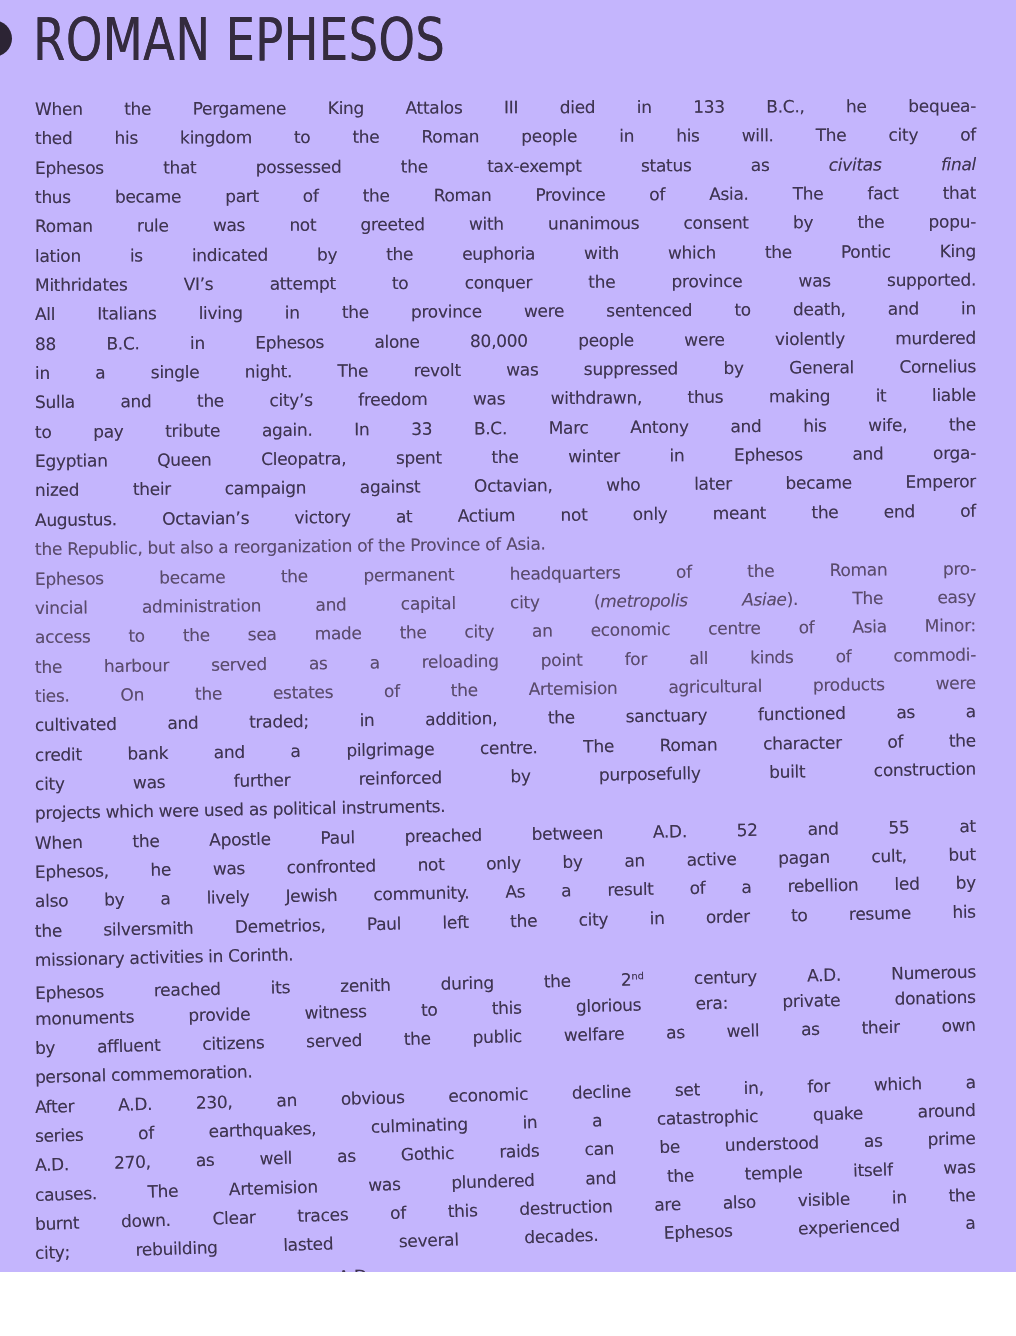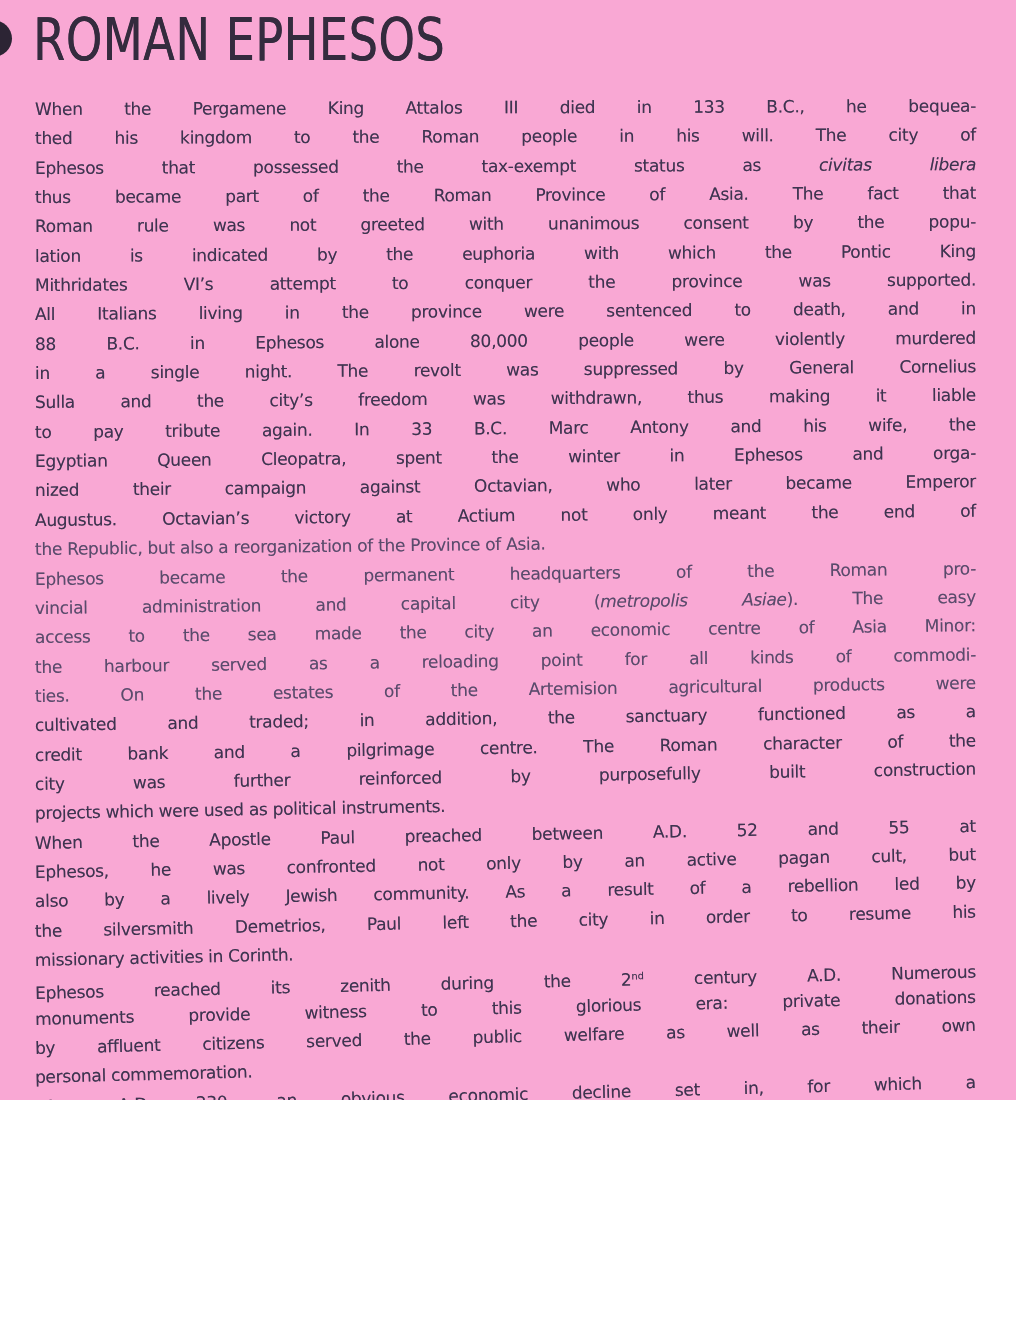--- a/index.html
+++ b/index.html
@@ -4,22 +4,22 @@
 <style>
   html, body { margin: 0; padding: 0; }
   body {
     width: 1016px; height: 1336px;
     background: #ffffff;
     font-family: "DejaVu Sans", sans-serif;
     overflow: hidden;
   }
   .page {
     position: relative;
-    width: 1016px; height: 1100px;
-    background: #f9a8d4;
+    width: 1016px; height: 1272px;
+    background: #c4b5fd;
     overflow: hidden;
   }
   .bullet {
     position: absolute;
     left: -26px; top: 20px;
     width: 38px; height: 37px;
     border-radius: 50%;
     background: #2c2434;
   }
   .title {
@@ -64,21 +64,21 @@
 <body>
 
 <div class="page">
   <span class="bullet"></span>
   <h1 class="title">ROMAN EPHESOS</h1>
 
   <div class="text-block">
 
     <div class="tline" style="transform: rotate(-0.2deg); transform-origin: 0px 50%;">When the Pergamene King Attalos III died in 133 B.C., he bequea-</div>
     <div class="tline" style="transform: rotate(-0.21862deg); transform-origin: 0px 50%;">thed his kingdom to the Roman people in his will. The city of</div>
-    <div class="tline" style="transform: rotate(-0.23848deg); transform-origin: 0px 50%;"><span>Ephesos that possessed the tax-exempt status as </span><span class="em">civitas libera</span></div>
+    <div class="tline" style="transform: rotate(-0.23848deg); transform-origin: 0px 50%;"><span>Ephesos that possessed the tax-exempt status as </span><span class="em">civitas final</span></div>
     <div class="tline" style="transform: rotate(-0.25958deg); transform-origin: 0px 50%;">thus became part of the Roman Province of Asia. The fact that</div>
     <div class="tline" style="transform: rotate(-0.28192deg); transform-origin: 0px 50%;">Roman rule was not greeted with unanimous consent by the popu-</div>
     <div class="tline" style="transform: rotate(-0.3055deg); transform-origin: 0px 50%;">lation is indicated by the euphoria with which the Pontic King</div>
     <div class="tline" style="transform: rotate(-0.33032deg); transform-origin: 0px 50%;">Mithridates VI’s attempt to conquer the province was supported.</div>
     <div class="tline" style="transform: rotate(-0.35638deg); transform-origin: 0px 50%;">All Italians living in the province were sentenced to death, and in</div>
     <div class="tline" style="transform: rotate(-0.38368deg); transform-origin: 0px 50%;">88 B.C. in Ephesos alone 80,000 people were violently murdered</div>
     <div class="tline" style="transform: rotate(-0.41222deg); transform-origin: 0px 50%;">in a single night. The revolt was suppressed by General Cornelius</div>
     <div class="tline" style="transform: rotate(-0.442deg); transform-origin: 0px 50%;">Sulla and the city’s freedom was withdrawn, thus making it liable</div>
     <div class="tline" style="transform: rotate(-0.47302deg); transform-origin: 0px 50%;">to pay tribute again. In 33 B.C. Marc Antony and his wife, the</div>
     <div class="tline" style="transform: rotate(-0.50528deg); transform-origin: 0px 50%;">Egyptian Queen Cleopatra, spent the winter in Ephesos and orga-</div>

